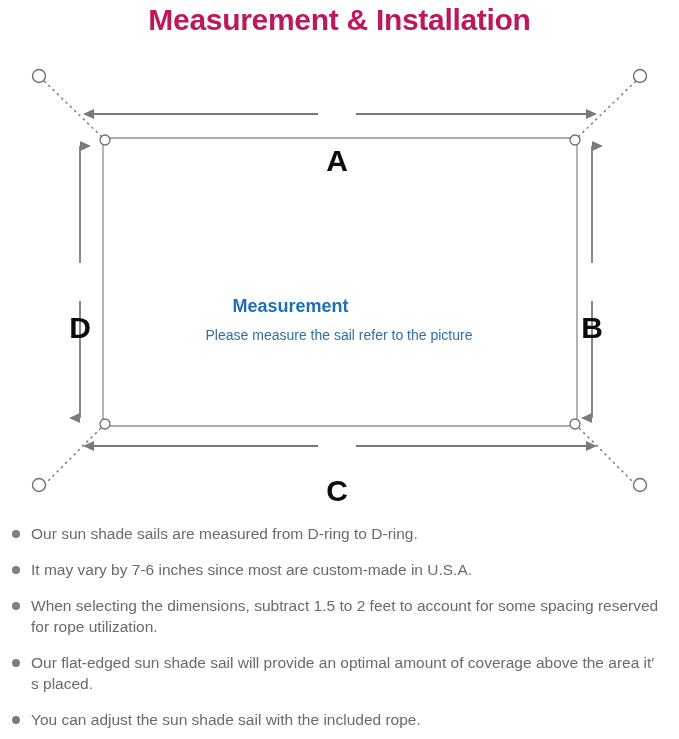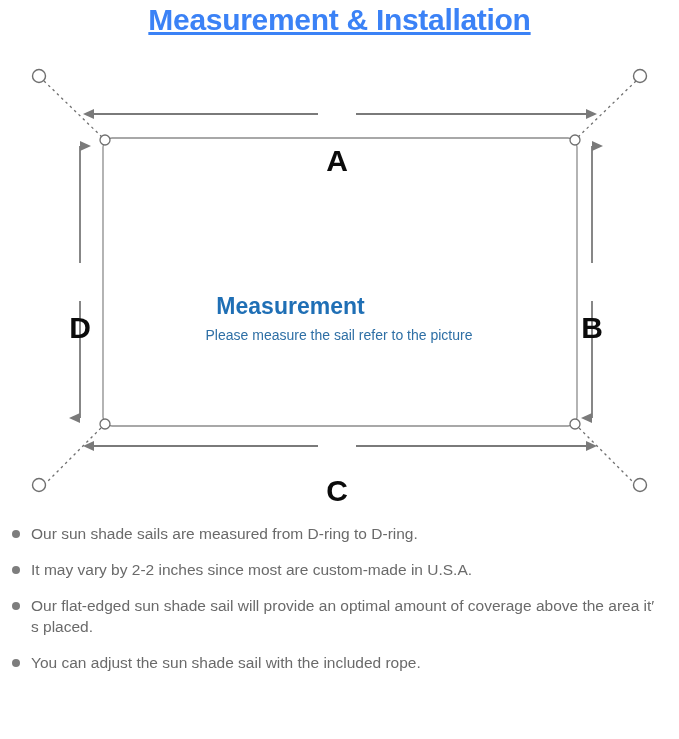--- a/index.html
+++ b/index.html
@@ -11,40 +11,39 @@
     position:relative;
   }
 
   
   .title{
     position:absolute;
     left:0; top:0; width:679px;
     text-align:center;
     font-size:30px;
     font-weight:bold;
-    color:#3b82f6;
+    color:#be185d;
     letter-spacing:-0.3px;
     line-height:40px;
     white-space:nowrap;
-    text-decoration:underline;
   }
 
   
   .diagram{
     position:absolute;
     left:0; top:48px;
     width:679px; height:470px;
   }
   .diagram svg{display:block;}
 
   .center-title{
     position:absolute;
     left:0; top:244px; width:581px;
     text-align:center;
-    font-size:23px;
+    font-size:18px;
     font-weight:bold;
     color:#1F6FB5;
     line-height:28px;
     white-space:nowrap;
   }
   .center-sub{
     position:absolute;
     left:0; top:277px; width:678px;
     text-align:center;
     font-size:14px;
@@ -167,21 +166,25 @@
   <div class="center-sub">Please measure the sail refer to the picture</div>
 </div>
 
 <div class="notes">
   <div class="note">
     <span class="bullet"></span>
     <span>Our sun shade sails are measured from D-ring to D-ring.</span>
   </div>
   <div class="note">
     <span class="bullet"></span>
-    <span>It may vary by 2-2 inches since most are custom-made in U.S.A.</span>
+    <span>It may vary by 7-6 inches since most are custom-made in U.S.A.</span>
+  </div>
+  <div class="note">
+    <span class="bullet"></span>
+    <span>When selecting the dimensions, subtract 1.5 to 2 feet to account for some spacing reserved for rope utilization.</span>
   </div>
   <div class="note">
     <span class="bullet"></span>
     <span>Our flat-edged sun shade sail will provide an optimal amount of coverage above the area it′ s placed.</span>
   </div>
   <div class="note">
     <span class="bullet"></span>
     <span>You can adjust the sun shade sail with the included rope.</span>
   </div>
 </div>

